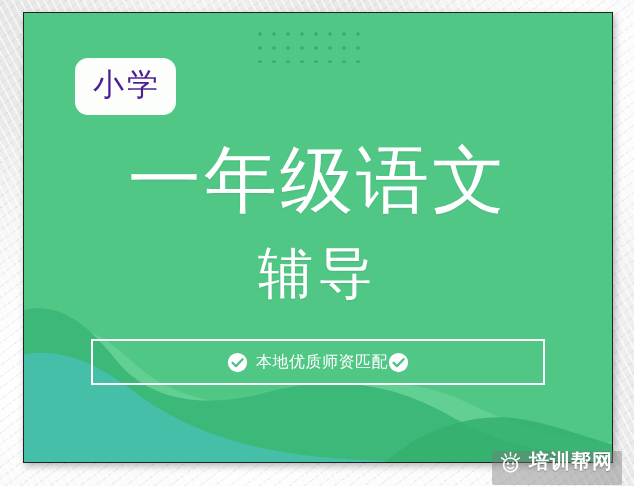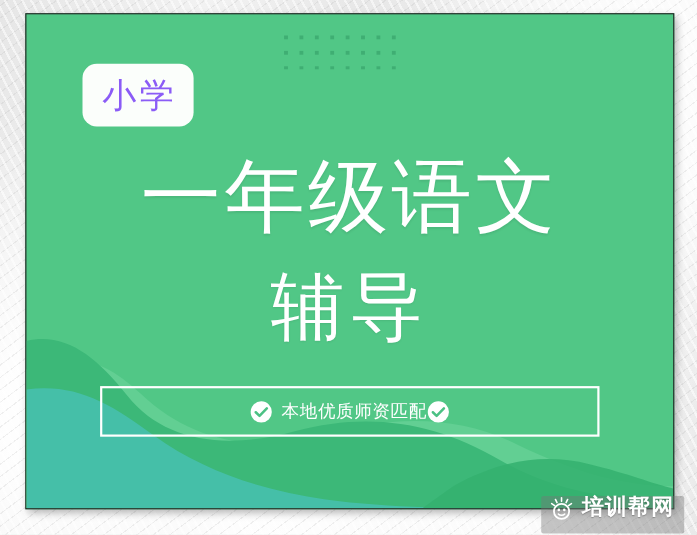--- a/index.html
+++ b/index.html
@@ -78,54 +78,55 @@
     top: 45px;
     width: 101px;
     height: 57px;
     background: #fbfefb;
     border-radius: 13px;
     display: flex;
     align-items: center;
     justify-content: center;
   }
   #badge .badge-text {
-    color: #8b5cf6;
+    color: #4c1d95;
     font-size: 31px;
     font-weight: 400;
     letter-spacing: 3px;
     line-height: 1;
     padding-left: 3px;
+    font-family: Liberation Mono, monospace;
   }
 
   
   .headline {
     position: absolute;
     width: 588px;
     text-align: center;
     color: #ffffff;
     font-weight: 400;
     line-height: 1;
     text-shadow: 0 1px 2px rgba(0,0,0,0.08);
   }
   #title-line-1 {
     top: 130px;
     font-size: 73px;
     letter-spacing: 3px;
   }
   #title-line-2 {
     top: 233px;
-    font-size: 67px;
+    font-size: 55px;
     letter-spacing: 5px;
   }
 
   
   #feature-bar {
     position: absolute;
     left: 67px;
-    top: 338px;
+    top: 326px;
     width: 450px;
     height: 42px;
     border: 2px solid #ffffff;
     display: flex;
     align-items: center;
     justify-content: center;
   }
   .feature-item {
     display: flex;
     align-items: center;

